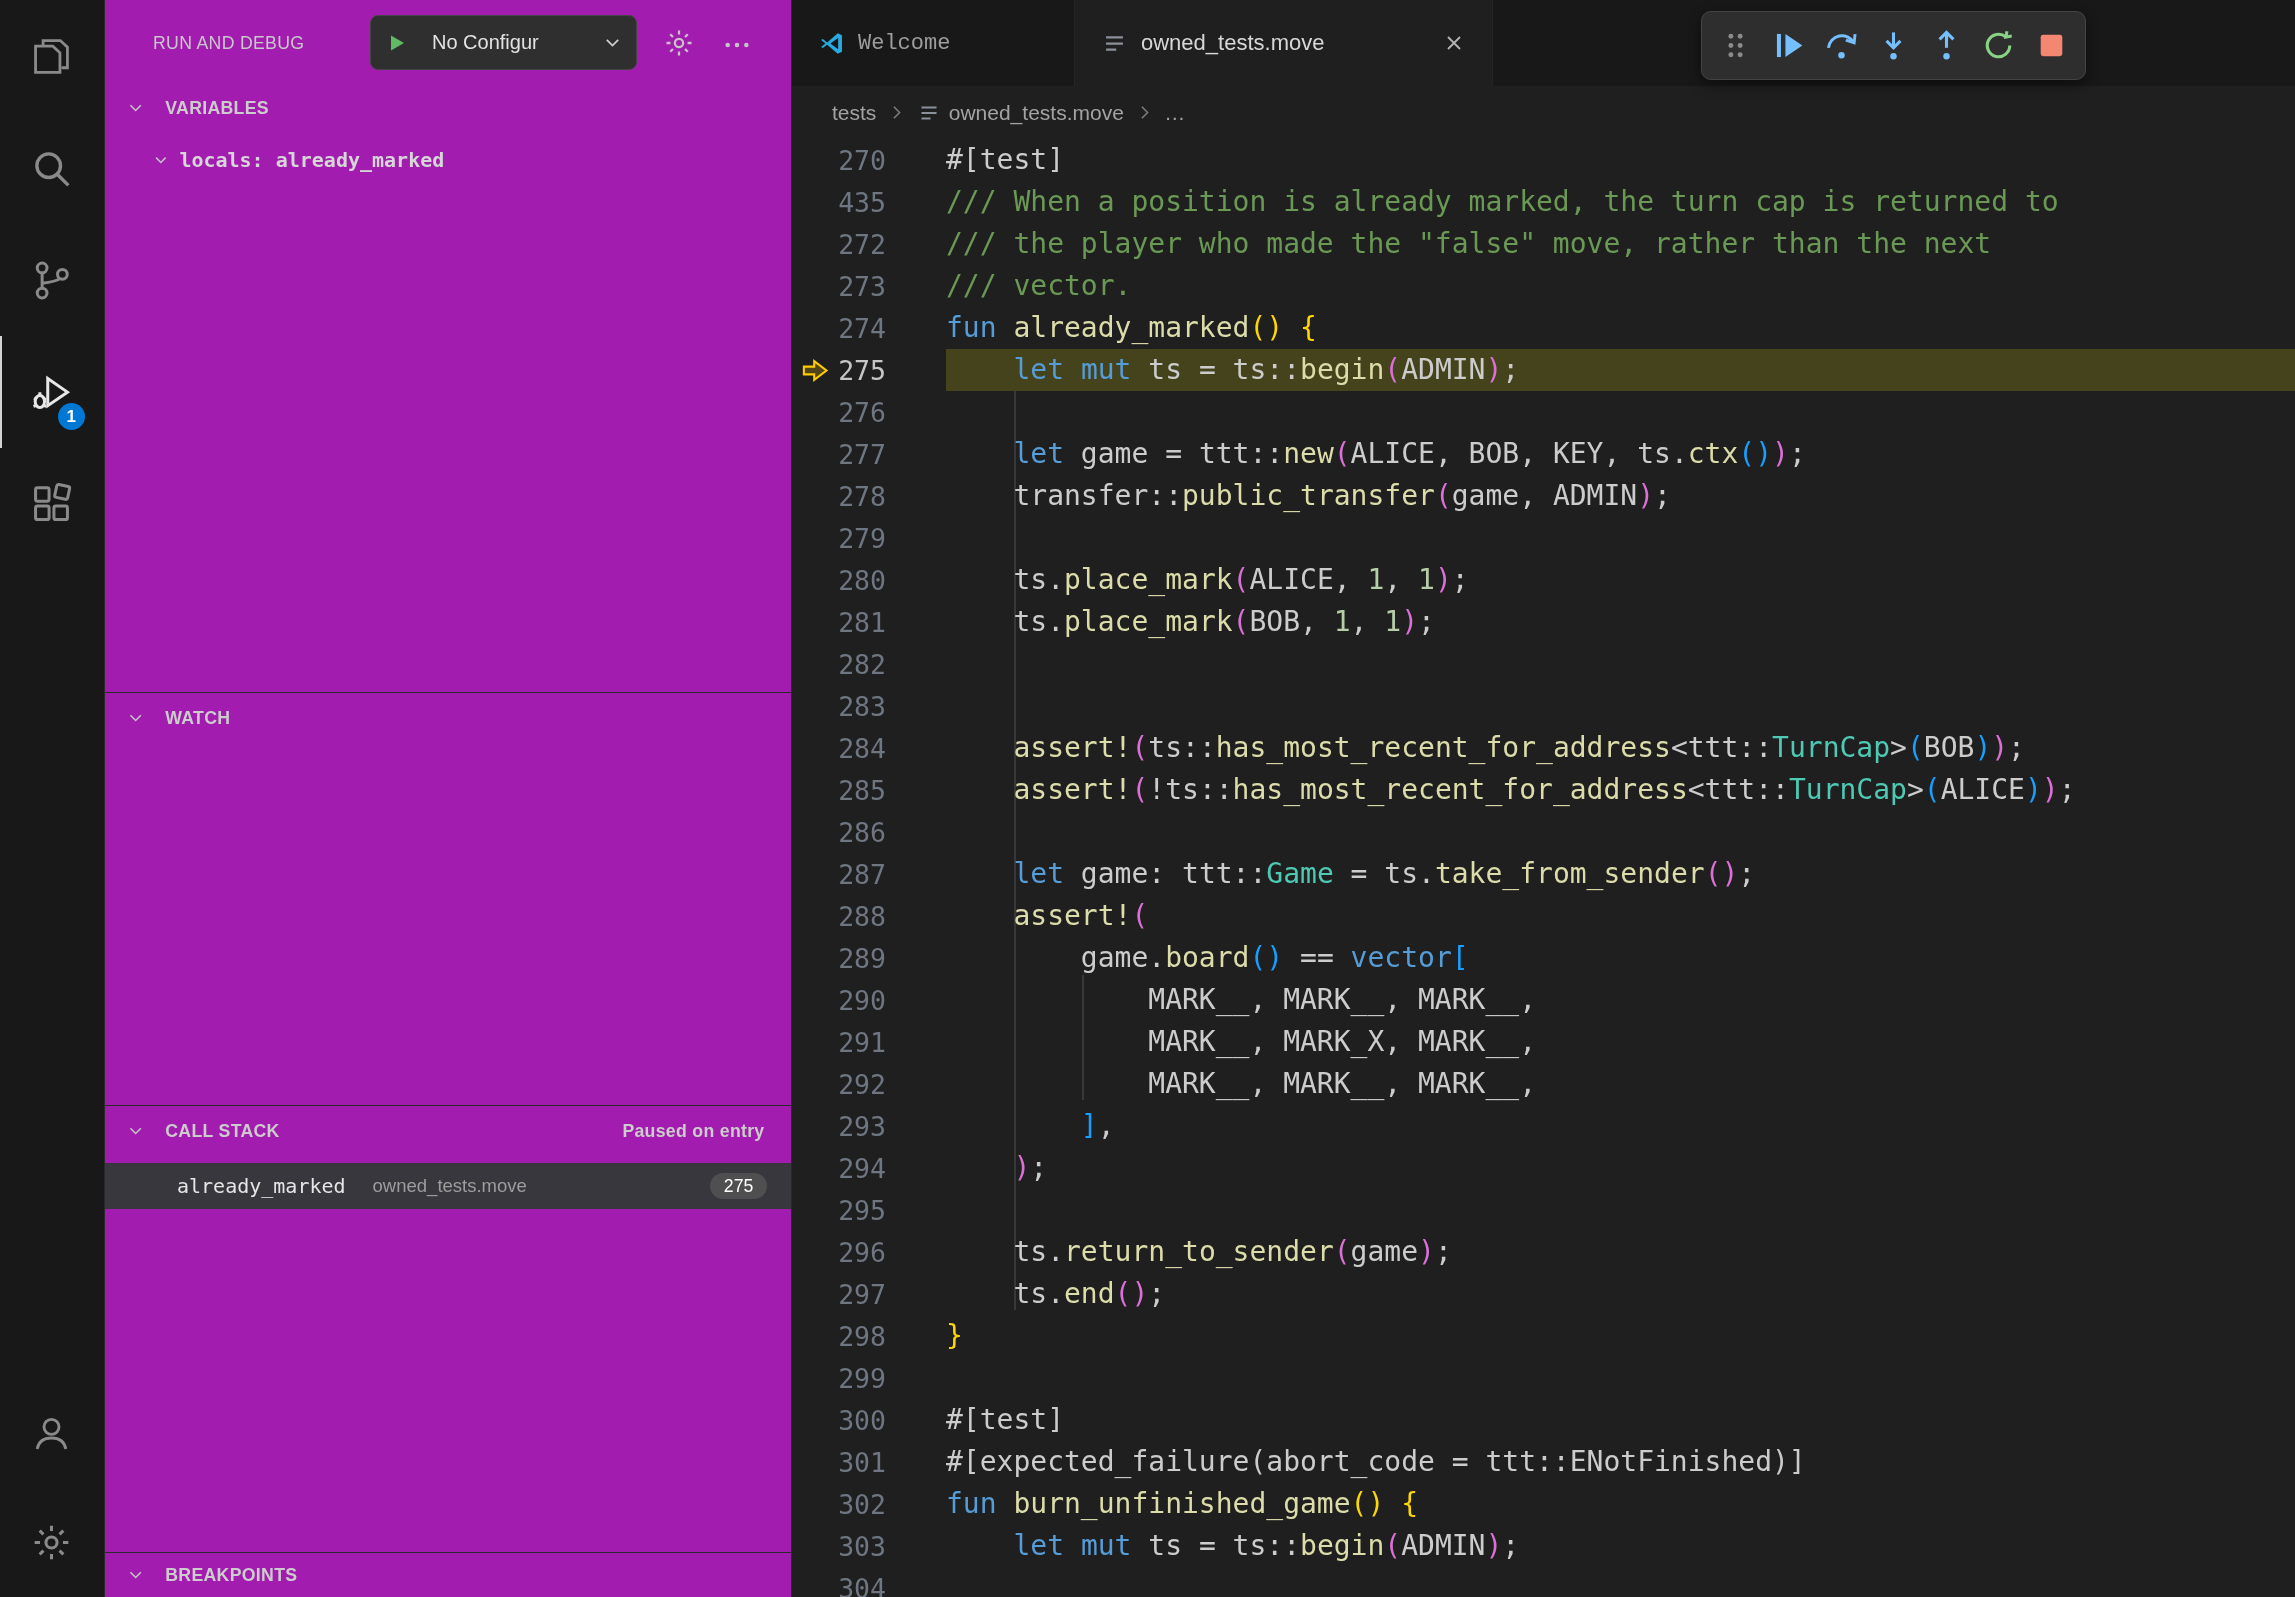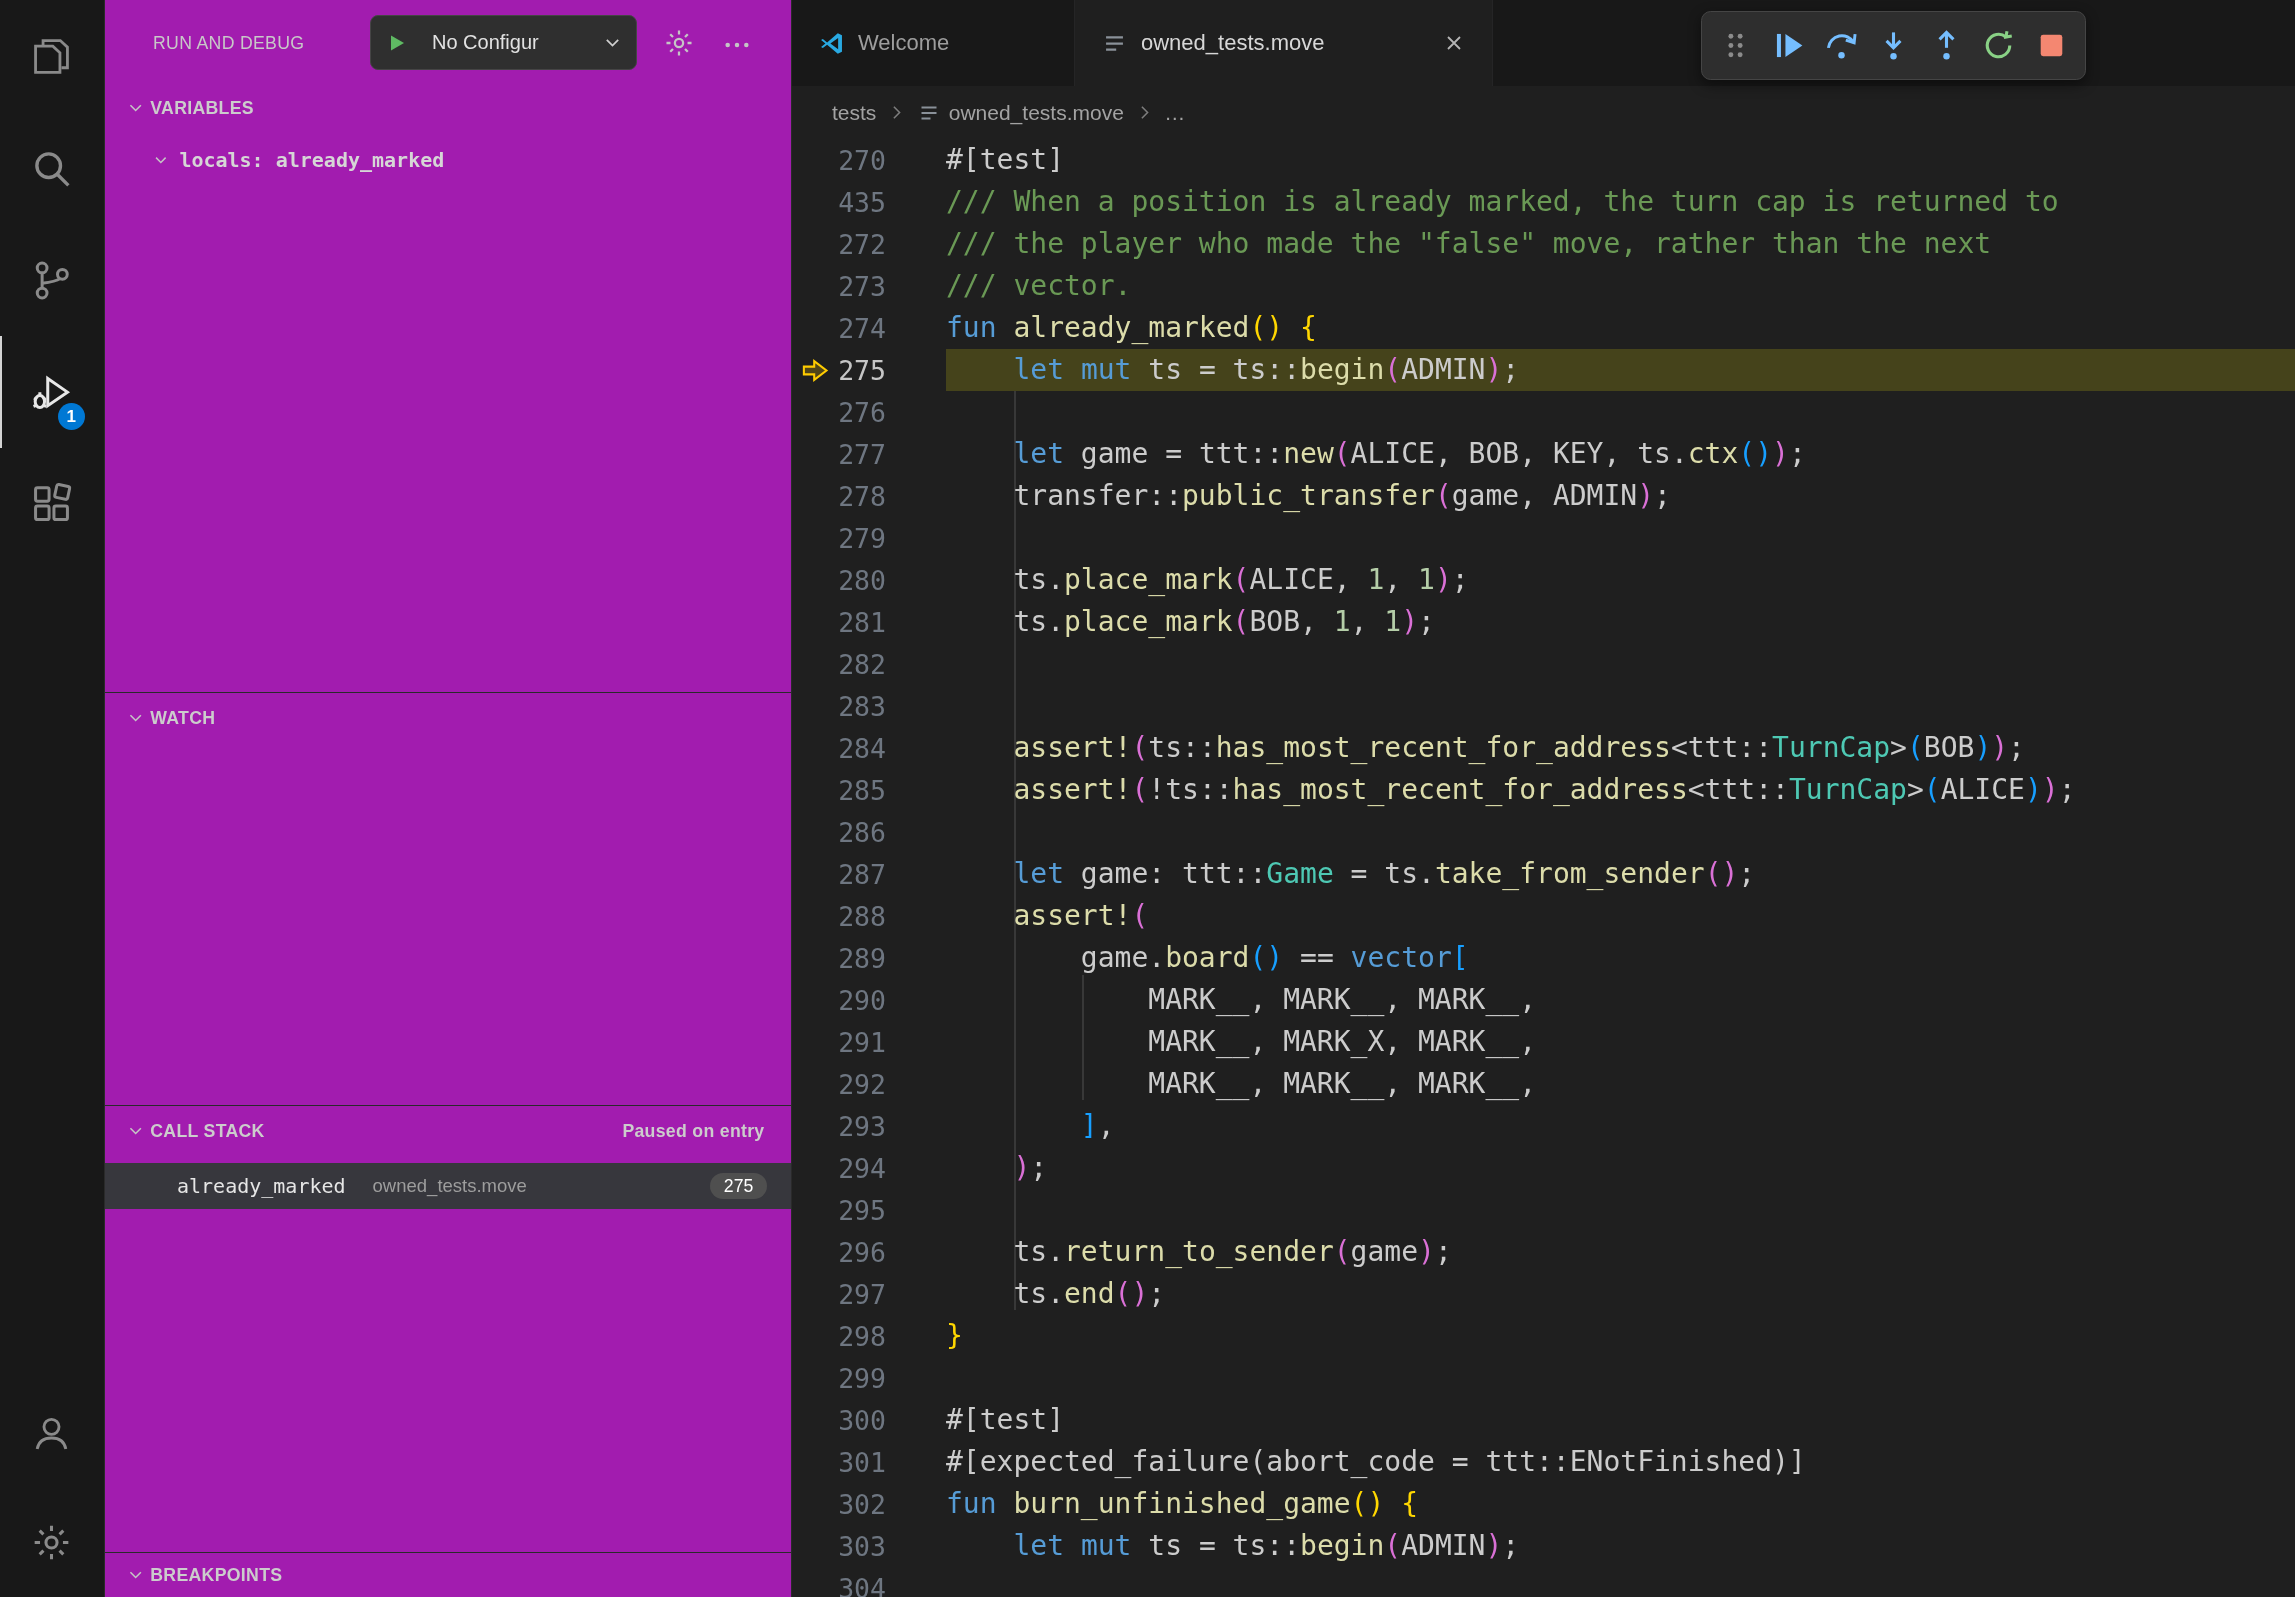--- a/index.html
+++ b/index.html
@@ -33,21 +33,21 @@
     font-size:17.7px;color:#c8c8c8;letter-spacing:0.3px}
   .cfg{position:absolute;left:265px;top:15.3px;width:267px;height:55px;display:flex;align-items:center;
     gap:24px;padding:0 13px;background:#2f2f2f;border:0.8px solid #454545;border-radius:8px;
     font-size:20px;color:#e2e2e2;cursor:pointer}
   .cfg .play{width:24px;height:24px;color:var(--green);flex:none}
   .cfg-label{flex:1;overflow:hidden;white-space:nowrap}
   .cfg .chev{width:21px;height:21px;color:#cfcfcf;flex:none}
   .sb-gear{position:absolute;left:558px;top:27px;width:32px;height:32px;color:#c5c5c5;cursor:pointer}
   .sb-more{position:absolute;left:616px;top:29px;width:32px;height:32px;color:#c5c5c5;cursor:pointer}
 
-  .sec{position:absolute;left:0;right:0;display:flex;align-items:center;gap:5px;
+  .sec{position:absolute;left:0;right:0;display:flex;align-items:center;gap:20px;
     padding-left:21px;color:#cccccc;font-size:17.7px;font-weight:700;letter-spacing:0.3px;cursor:pointer}
   .sec .icon{width:19.3px;height:19.3px;color:#c5c5c5;flex:none}
   .bt{border-top:0.8px solid #2a2a2a}
   #sh-variables{top:83px;height:50px}
   .scope{position:absolute;top:137px;height:45px;left:0;right:0;display:flex;align-items:center;
     gap:9.7px;padding-left:47px;font-family:"DejaVu Sans Mono",monospace;font-size:20px;
     font-weight:700;color:#d6d6d6;cursor:pointer}
   .scope .icon{width:17.7px;height:17.7px;color:#c5c5c5;flex:none}
   #sh-watch{top:692px;height:51px}
   #sh-callstack{top:1105px;height:51px}
@@ -247,21 +247,21 @@
           <svg viewBox="0 0 24 24" fill="none" stroke="currentColor" stroke-width="2">
             <path d="M5.5 9 12 15.5 18.5 9"></path>
           </svg>
         </span>
       <span>BREAKPOINTS</span>
     </div>
   </aside>
 
   <main id="editor">
     <div id="tabbar">
-        <div class="tab" style="width: 283px;">
+        <div class="tab" style="width: 283px; font-family: Liberation Mono, monospace;">
           <span class="icon" style="width: 27px; height: 27px; color: rgb(41, 169, 226);">
             <svg viewBox="0 0 24 24">
               <path fill="currentColor" d="M17.6 2.8 8.1 11 4.3 8.1l-1.6.8 3.9 3.1-3.9 3.1 1.6.8 3.8-2.9 9.5 8.2 3.7-1.8V4.6l-3.7-1.8zM17.9 7v10L11 12l6.9-5z"></path>
             </svg>
           </span>
           <span class="tab-label">Welcome</span>
         </div>
         <div class="tab active" style="width: 418px;">
           <span class="icon" style="width: 27px; height: 27px; color: rgb(138, 145, 153);">
             <svg viewBox="0 0 24 24" fill="none" stroke="currentColor" stroke-width="2">

